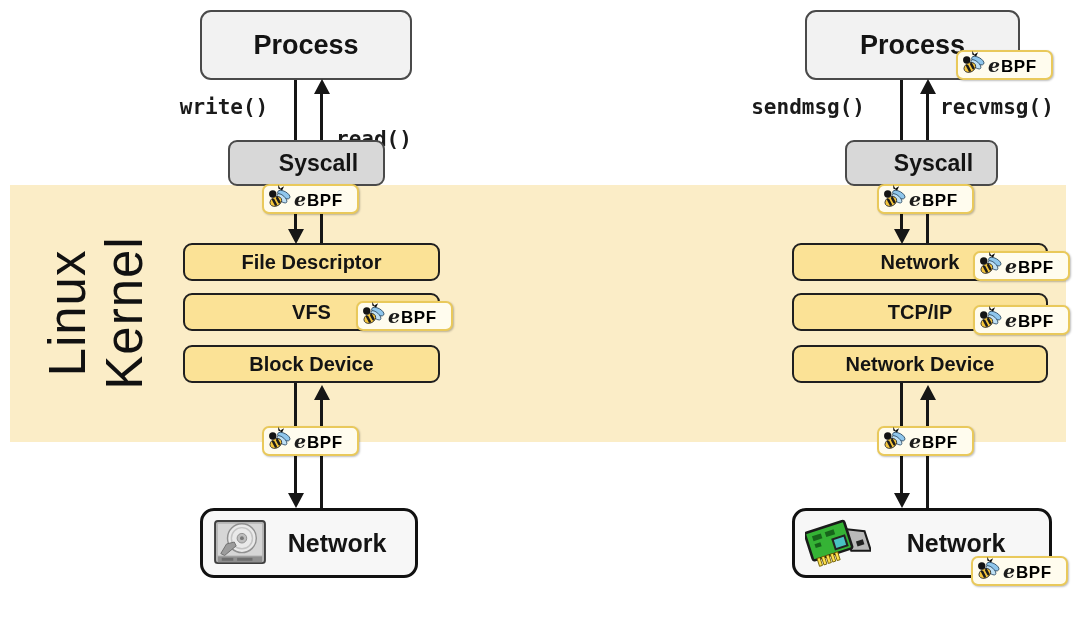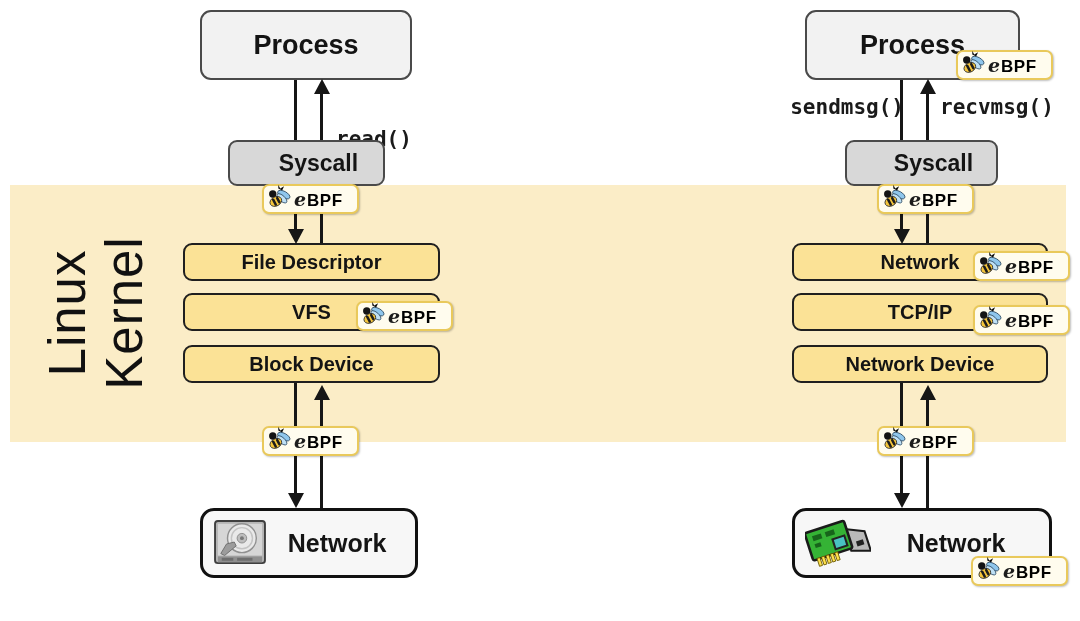--- a/index.html
+++ b/index.html
@@ -86,20 +86,21 @@
   <div class="band"></div>
   <div class="kernel-label">
     <span>Linux</span>
     <span>Kernel</span>
   </div>
 
   <div class="box process" style="left:200px;top:10px;width:212px;height:70px;">
     <span>Process</span>
   </div>
 
+  <div class="mono" style="left:168px;top:95px;width:112px;text-align:center;">write()</div>
   <div class="mono" style="left:336px;top:95px;width:104px;text-align:left;margin-top:32px;">read()</div>
 
   <div class="vline" style="left:294px;top:80px;height:60px;"></div>
   <div class="ah-up" style="left:313.5px;top:79px;"></div>
   <div class="vline" style="left:320px;top:93px;height:47px;"></div>
 
   <div class="box syscall" style="left:228px;top:140px;width:157px;height:46px;">
     <span>Syscall</span>
   </div>
 
@@ -135,21 +136,21 @@
       <rect x="9" y="40.5" width="12" height="3" fill="#6e6e6e"></rect>
       <rect x="25" y="40.5" width="16" height="3" fill="#6e6e6e"></rect>
     </svg>
     <span class="eplabel">Network</span>
   </div>
 
   <div class="box process" style="left:805px;top:10px;width:215px;height:70px;">
     <span>Process</span>
   </div>
 
-  <div class="mono" style="left:772px;top:95px;width:132px;text-align:right;">sendmsg()</div>
+  <div class="mono" style="left:733px;top:95px;width:132px;text-align:right;">sendmsg()</div>
   <div class="mono" style="left:940px;top:95px;width:136px;text-align:left;">recvmsg()</div>
 
   <div class="vline" style="left:900px;top:80px;height:60px;"></div>
   <div class="ah-up" style="left:919.5px;top:79px;"></div>
   <div class="vline" style="left:926px;top:93px;height:47px;"></div>
 
   <div class="box syscall" style="left:845px;top:140px;width:153px;height:46px;">
     <span>Syscall</span>
   </div>
 

